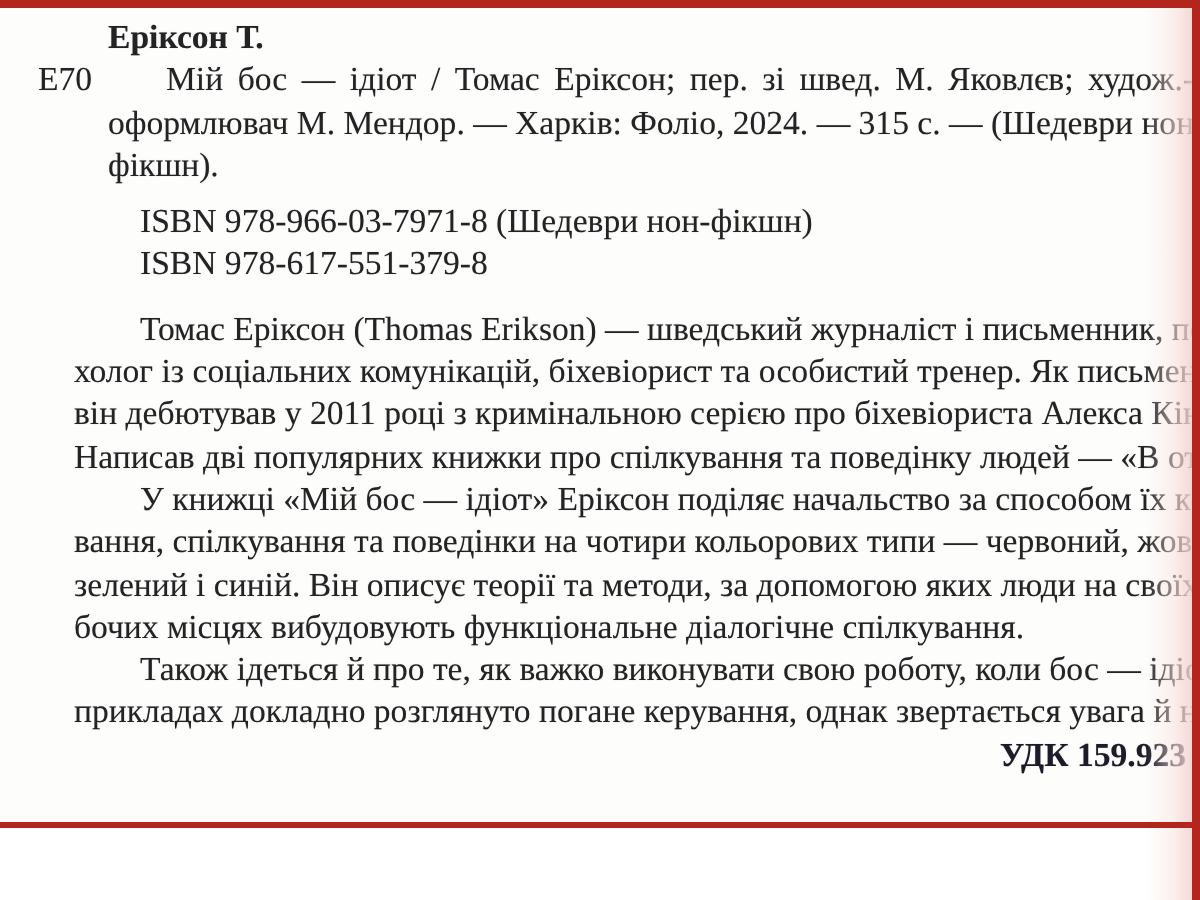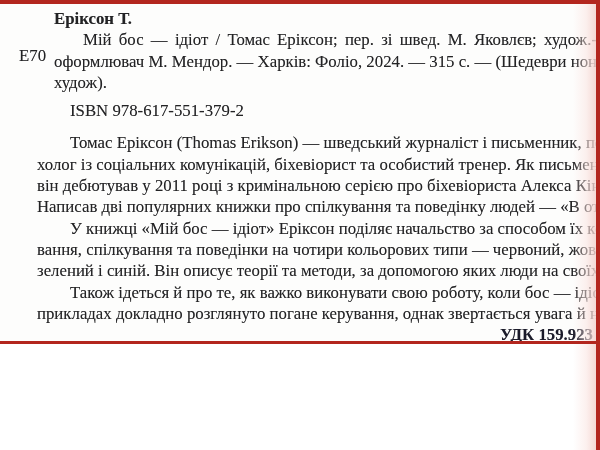--- a/index.html
+++ b/index.html
@@ -3,39 +3,39 @@
 <meta charset="utf-8">
 <style>
   html, body { margin: 0; padding: 0; }
   body {
     width: 600px; height: 450px; overflow: hidden;
     background: #ffffff;
     font-family: "Liberation Serif", "DejaVu Serif", serif;
   }
   .page {
     position: relative;
-    width: 600px; height: 344px;
+    width: 600px; height: 414px;
     background: #fdfdfc;
     color: #1f1f21;
   }
   .content {
     position: absolute;
     left: 37px; right: 3px; top: 8px;
     font-size: 16.8px;
     line-height: 21.3px;
     color: #232325;
     text-shadow: 0 0 0.5px rgba(40,40,40,0.35);
   }
   .author-heading {
     font-weight: bold;
     margin-left: 17px;
   }
   .bib-entry { position: relative; margin-left: 17px; }
   .bib-code {
-    position: absolute; left: -35px; top: 16px;
+    position: absolute; left: -35px; top: 0;
   }
   .line { text-align: justify; text-align-last: justify; white-space: nowrap; overflow: hidden; }
   .line.last { text-align-last: left; white-space: normal; }
   .bib-entry .line.indent { padding-left: 29px; }
   .para .line.indent { padding-left: 33px; }
   .isbn-block { margin-top: 7px; margin-left: 33px; }
   .isbn-line { }
   .para-block { margin-top: 11px; }
   .udk-line {
     font-weight: bold;
@@ -66,42 +66,44 @@
 
   <div class="content">
 
     <div class="author-heading">Еріксон Т.</div>
 
     <div class="bib-entry">
       <span class="bib-code">Е70</span>
       <div>
           <div class="line indent">Мій бос — ідіот / Томас Еріксон; пер. зі швед. М. Яковлєв; худож.-</div>
           <div class="line">оформлювач М. Мендор. — Харків: Фоліо, 2024. — 315 с. — (Шедеври нон-</div>
-          <div class="line last">худож).</div>
+          <div class="line last">фікшн).</div>
         </div>
     </div>
 
     <div class="isbn-block">
-      <div class="isbn-line">ISBN 978-617-551-379-2</div>
+      <div class="isbn-line">ISBN 978-966-03-7971-8 (Шедеври нон-фікшн)</div>
+      <div class="isbn-line">ISBN 978-617-551-379-8</div>
     </div>
 
     <div class="para para-block">
       <div>
           <div class="line indent">Томас Еріксон (Thomas Erikson) — шведський журналіст і письменник, пси-</div>
           <div class="line">холог із соціальних комунікацій, біхевіорист та особистий тренер. Як письменник</div>
           <div class="line">він дебютував у 2011 році з кримінальною серією про біхевіориста Алекса Кінга.</div>
           <div class="line">Написав дві популярних книжки про спілкування та поведінку людей — «В ото-</div>
         </div>
     </div>
 
     <div class="para">
       <div>
           <div class="line indent">У книжці «Мій бос — ідіот» Еріксон поділяє начальство за способом їх керу-</div>
           <div class="line">вання, спілкування та поведінки на чотири кольорових типи — червоний, жовтий,</div>
           <div class="line">зелений і синій. Він описує теорії та методи, за допомогою яких люди на своїх ро-</div>
+          <div class="line last">бочих місцях вибудовують функціональне діалогічне спілкування.</div>
         </div>
     </div>
 
     <div class="para">
       <div>
           <div class="line indent">Також ідеться й про те, як важко виконувати свою роботу, коли бос — ідіот. На</div>
           <div class="line">прикладах докладно розглянуто погане керування, однак звертається увага й на те,</div>
         </div>
     </div>
 

